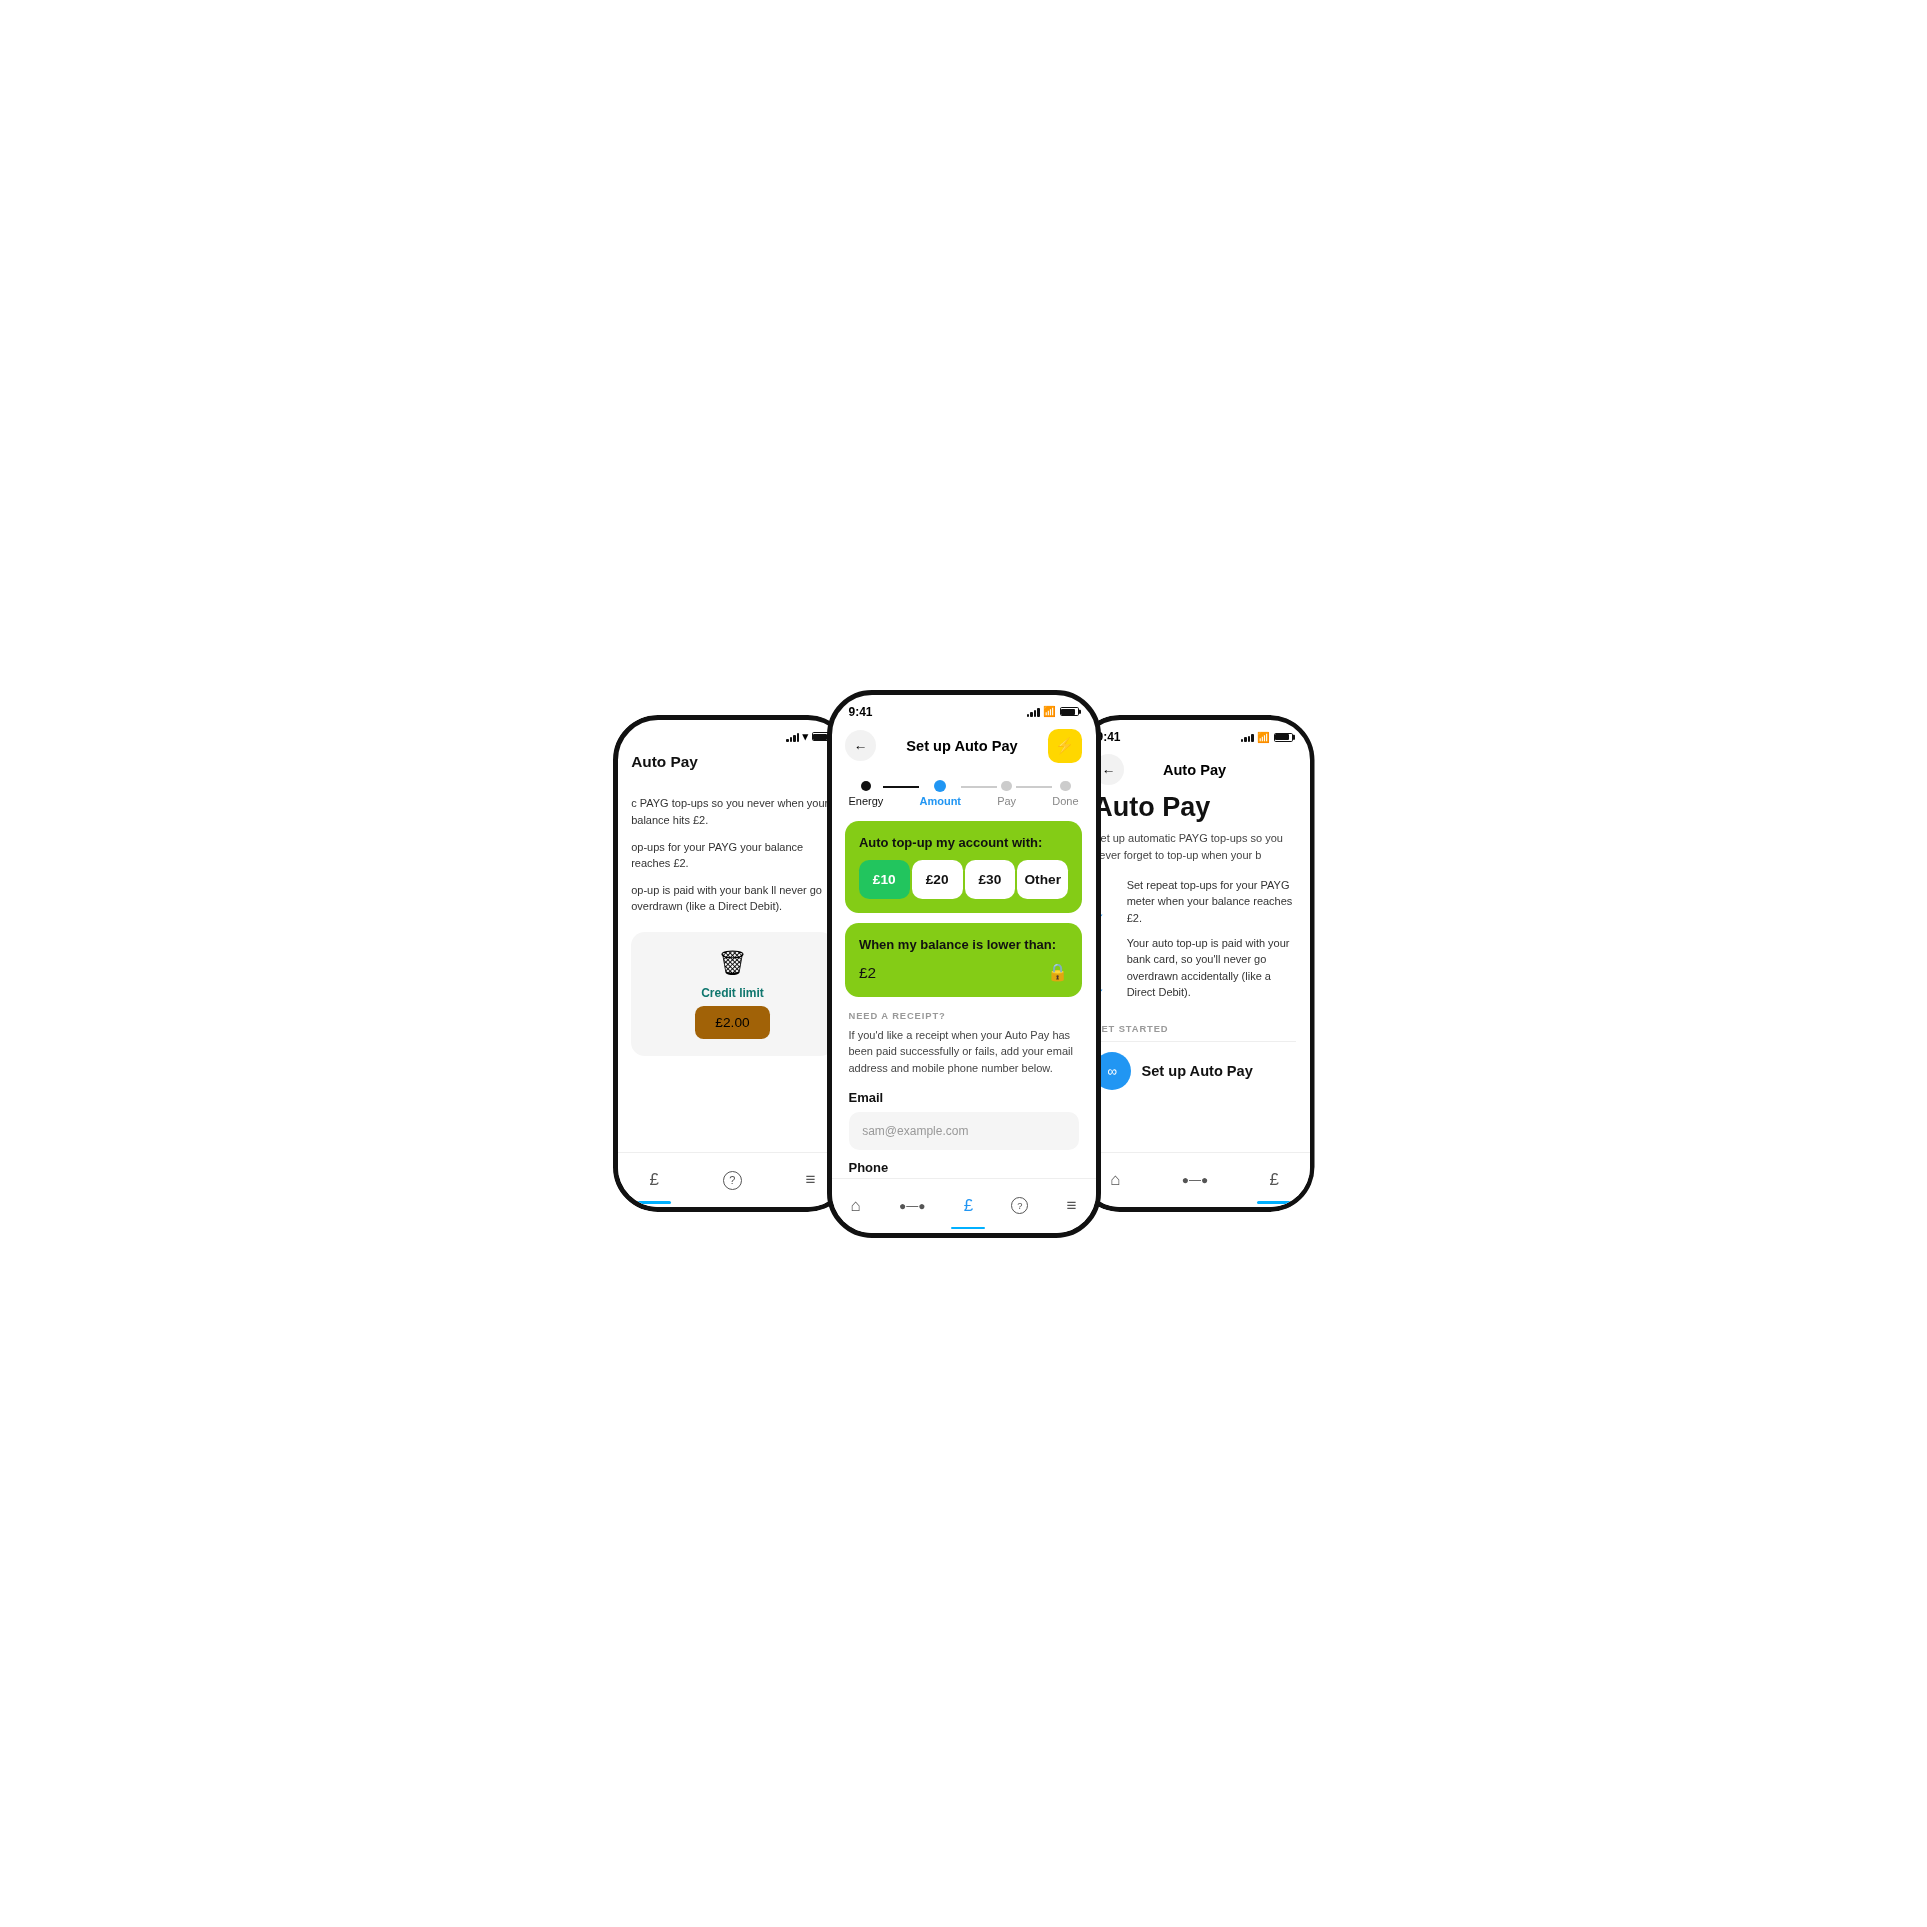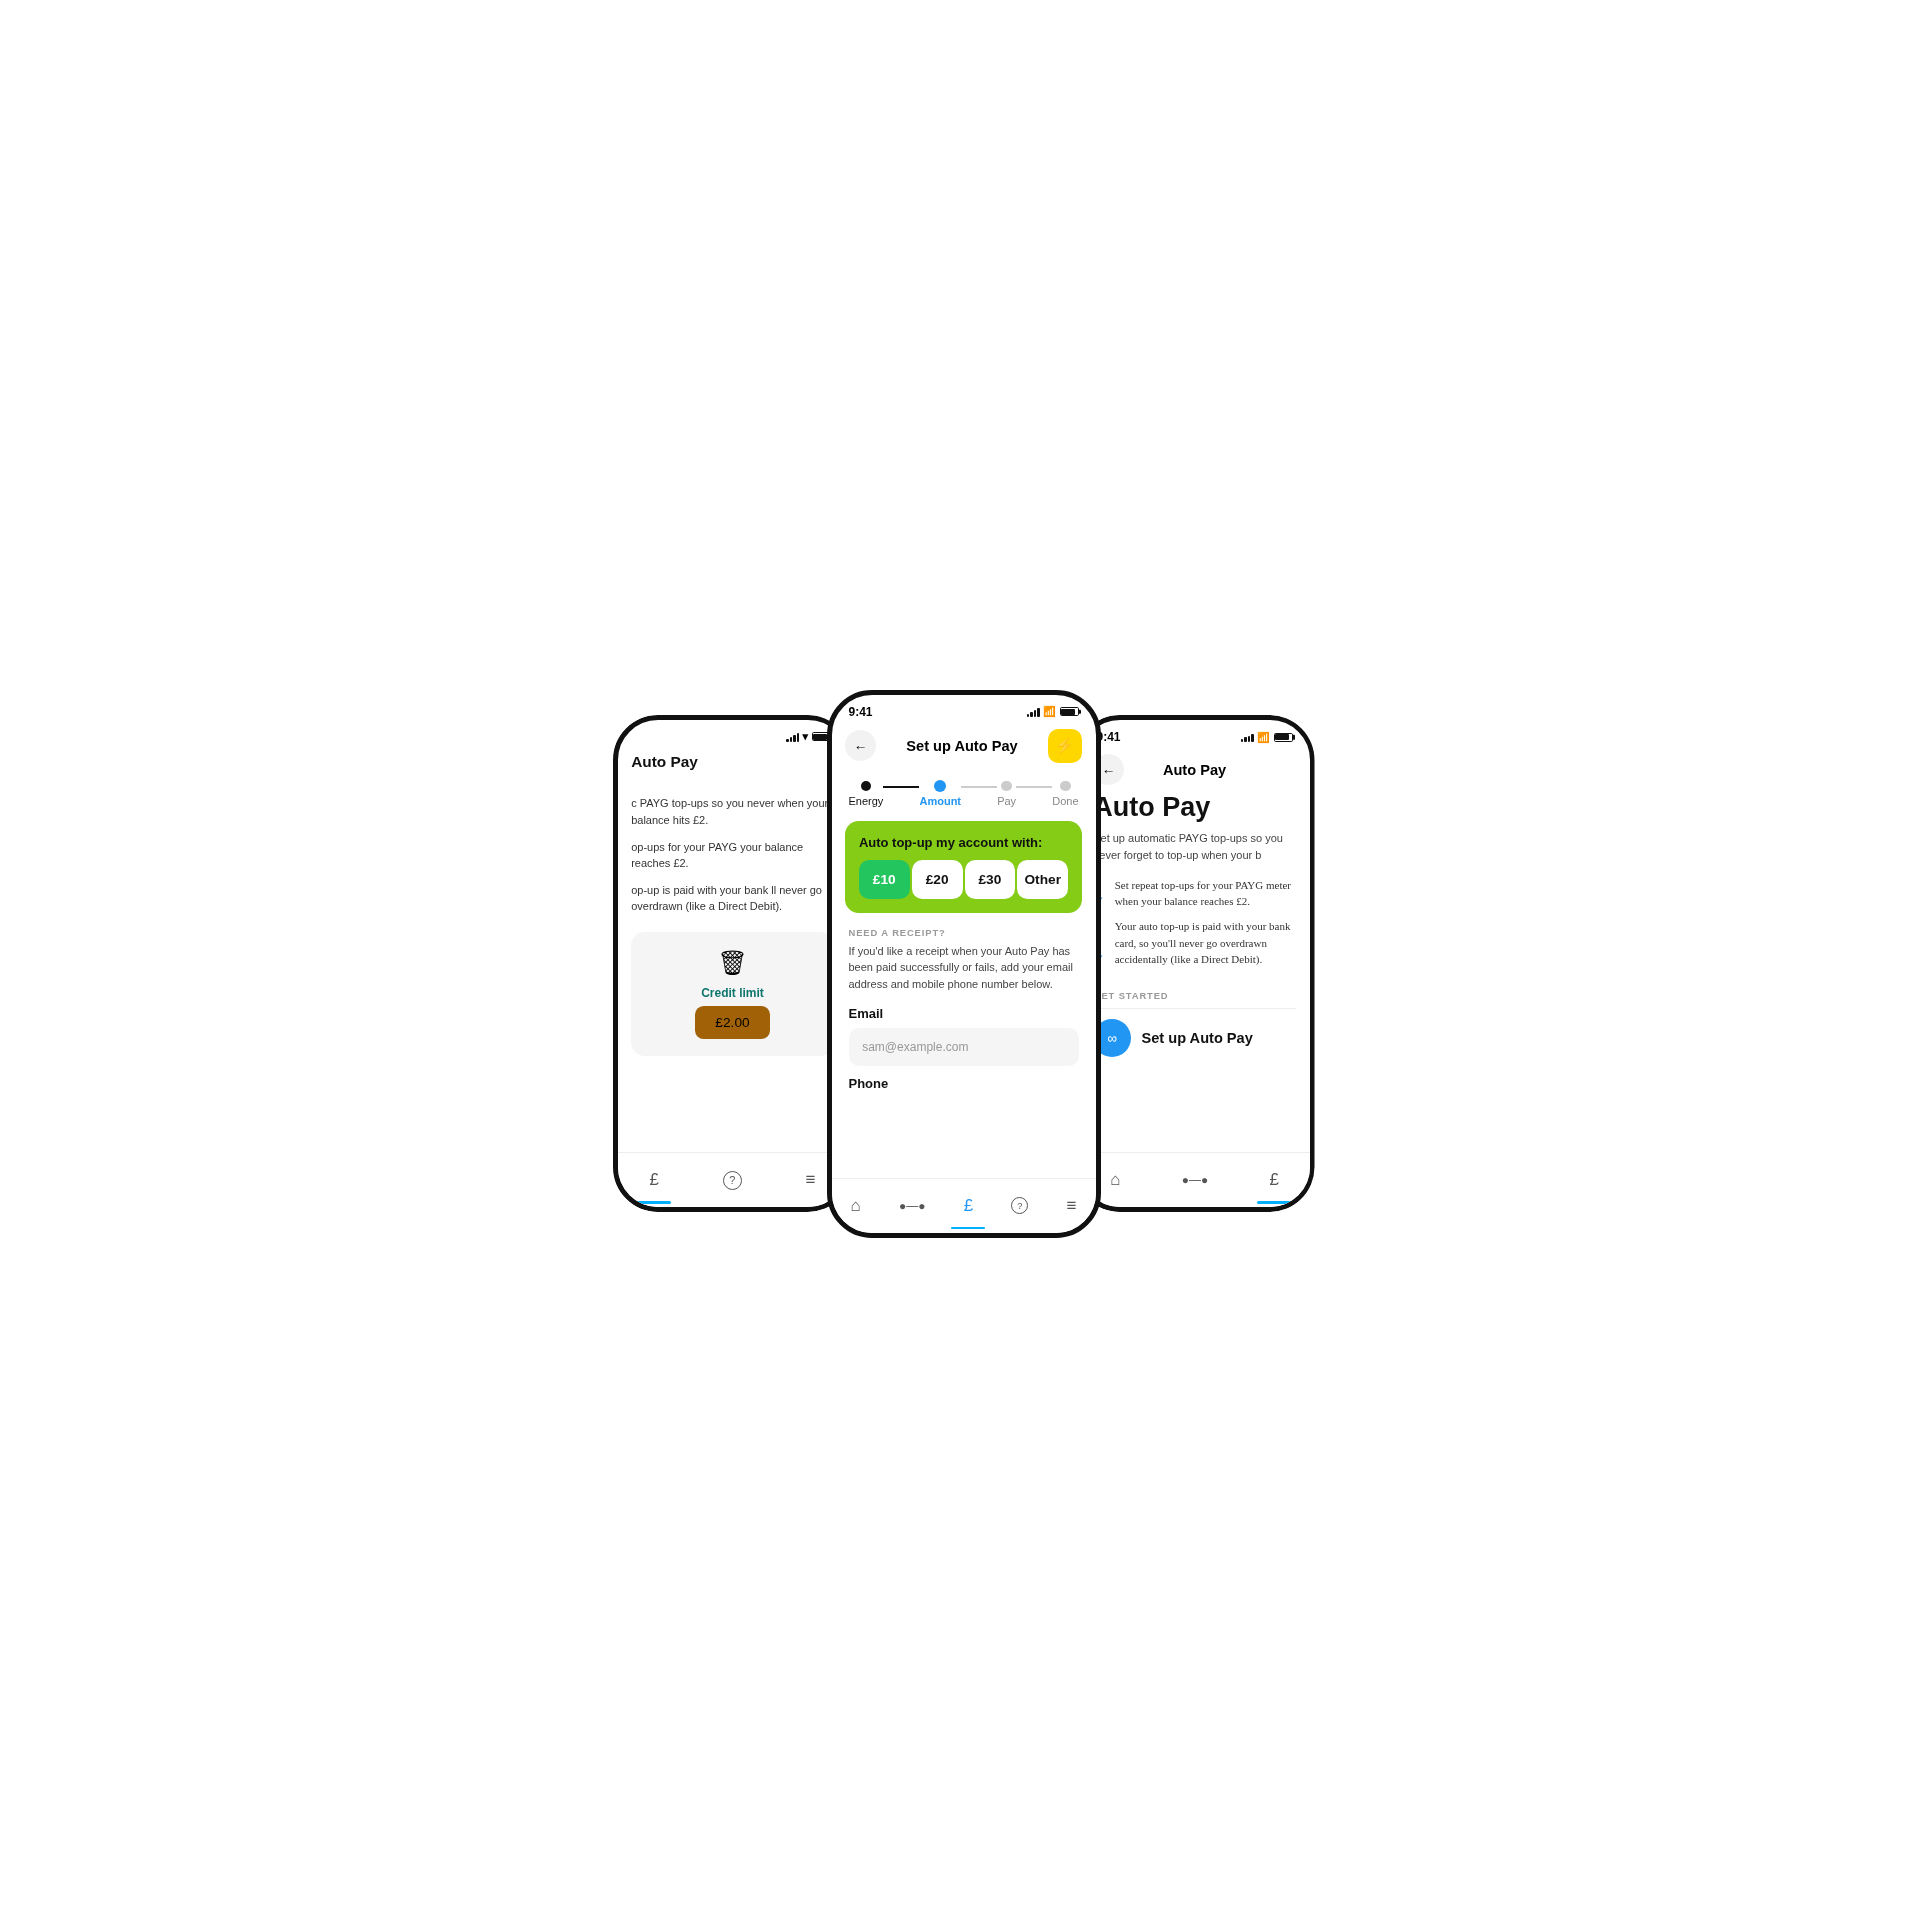--- a/index.html
+++ b/index.html
@@ -427,24 +427,23 @@
       font-size: 11px;
       color: #444;
       line-height: 1.5;
       padding: 0 13.7px;
       margin-bottom: 13.7px;
     }
 
     .check-item {
       display: flex;
       align-items: flex-end;
-      gap: 10px;
+      gap: 22px;
       padding: 0 13.7px;
       margin-bottom: 8.6px;
-      font-family: Liberation Serif, serif;
     }
 
     .check-icon {
       color: #2196F3;
       font-size: 13.7px;
       margin-top: 0.9px;
       flex-shrink: 0;
     }
 
     .check-text {
@@ -617,20 +616,27 @@
       <div class="card-section">
         <div class="card-label">Auto top-up my account with:</div>
         <div class="amount-buttons">
           <button class="amount-btn selected">£10</button>
           <button class="amount-btn">£20</button>
           <button class="amount-btn">£30</button>
           <button class="amount-btn">Other</button>
         </div>
       </div>
 
+      <div class="card-section">
+        <div class="card-label">When my balance is lower than:</div>
+        <div class="balance-row">
+          <span class="balance-value">£2</span>
+          <span class="lock-icon">🔒</span>
+        </div>
+      </div>
 
       <div class="receipt-section">
         <div class="receipt-label-sm">NEED A RECEIPT?</div>
         <div class="receipt-desc">If you'd like a receipt when your Auto Pay has been paid successfully or fails, add your email address and mobile phone number below.</div>
         <div class="field-label">Email</div>
         <div class="field-input">
           <span>sam@example.com</span>
         </div>
         <div class="field-label">Phone</div>
       </div>

